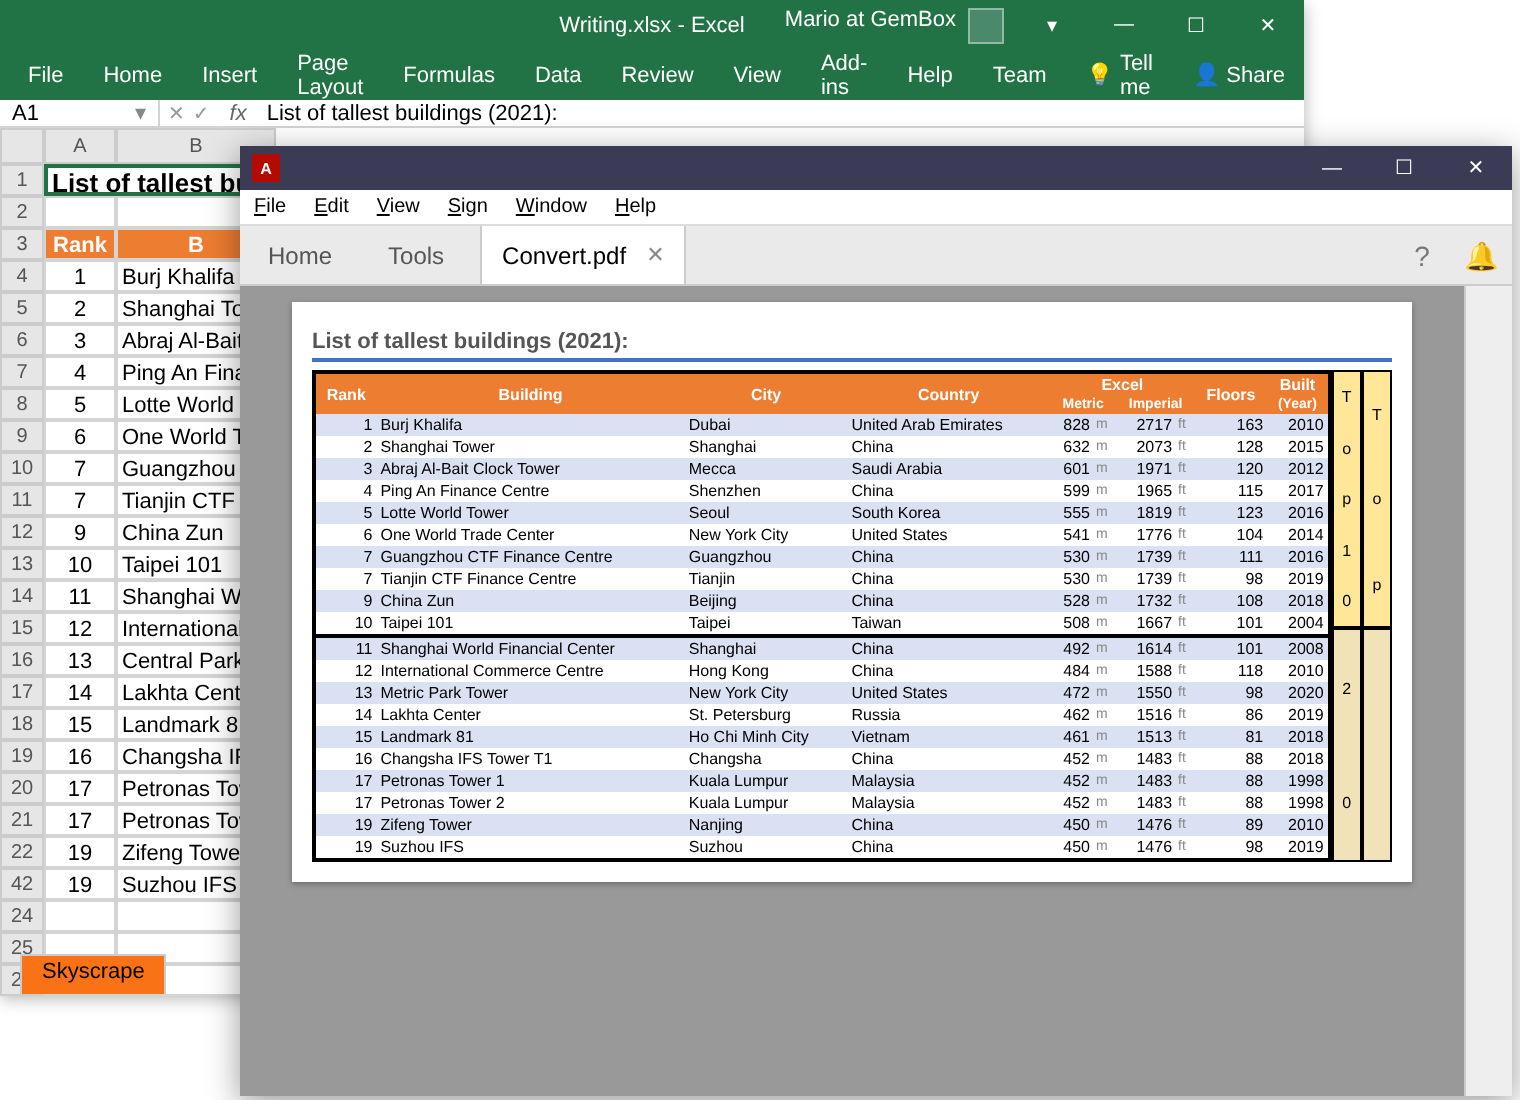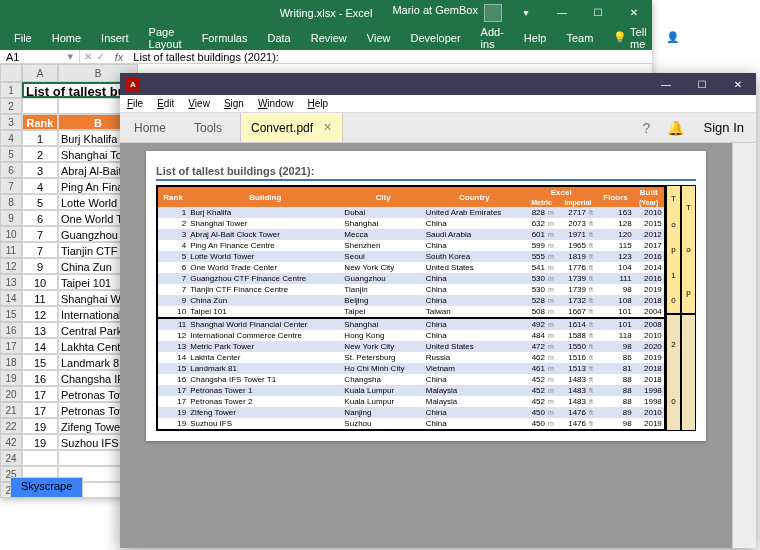--- a/index.html
+++ b/index.html
@@ -24,34 +24,34 @@
   .excel-grid { display: grid; grid-template-columns: 22px 36px 80px; font-size: 11px; }
   .colhdr, .rowhdr, .corner { background: #e6e6e6; border: 1px solid #ccc; text-align: center; color: #555; font-size: 10px; }
   .colhdr { height: 18px; line-height: 18px; }
   .rowhdr { height: 16px; line-height: 16px; }
   .corner { height: 18px; }
   .cell { border: 1px solid #d4d4d4; height: 16px; padding: 0 2px; overflow: hidden; white-space: nowrap; font-size: 11px; line-height: 16px; }
   .cell.sel { border: 2px solid #217346; }
   .cell.bold { font-weight: bold; font-size: 13px; }
   .cell.hdr-orange { background: #ed7d31; color: #fff; font-weight: bold; text-align: center; }
   .cell.ctr { text-align: center; }
-  .excel-sheettab { position: absolute; left: 10px; bottom: 0; height: 20px; background: #3b82f6; border: 1px solid #ccc; border-bottom: none; padding: 2px 10px; font-size: 11px; }
+  .excel-sheettab { position: absolute; left: 10px; bottom: 0; height: 20px; background: #f97316; border: 1px solid #ccc; border-bottom: none; padding: 2px 10px; font-size: 11px; }
 
   
   .acrobat { position: absolute; left: 120px; top: 73px; width: 636px; height: 475px; background: #f5f5f5; box-shadow: 0 4px 16px rgba(0,0,0,0.4); display: flex; flex-direction: column; }
   .acr-titlebar { background: #3b3b56; color: #fff; height: 22px; display: flex; align-items: center; font-size: 11px; padding-left: 6px; }
   .acr-titlebar .icon { width: 14px; height: 14px; background: #b30b00; margin-right: 6px; display: flex; align-items: center; justify-content: center; font-size: 8px; font-weight: bold; }
   .acr-titlebar .sp { flex: 1; }
   .acr-winbtn { width: 36px; height: 22px; display: flex; align-items: center; justify-content: center; font-size: 10px; cursor: pointer; }
   .acr-menubar { background: #fff; height: 18px; display: flex; align-items: center; font-size: 10px; border-bottom: 1px solid #ddd; }
   .acr-menu { padding: 0 7px; cursor: pointer; }
   .acr-menu u { text-decoration: underline; }
   .acr-tabbar { background: #eaeaea; height: 30px; display: flex; align-items: stretch; font-size: 12px; border-bottom: 1px solid #ccc; }
   .acr-btab { padding: 0 14px; display: flex; align-items: center; cursor: pointer; color: #555; }
-  .acr-doctab { background: #fef9c3; border-left: 1px solid #ccc; border-right: 1px solid #ccc; display: flex; align-items: center; padding: 0 10px; gap: 10px; margin-left: 4px; }
+  .acr-doctab { background: #ffffff; border-left: 1px solid #ccc; border-right: 1px solid #ccc; display: flex; align-items: center; padding: 0 10px; gap: 10px; margin-left: 4px; }
   .acr-doctab .x { color: #888; font-size: 11px; cursor: pointer; }
   .acr-tabbar .sp { flex: 1; }
   .acr-tool-icon { width: 30px; display: flex; align-items: center; justify-content: center; color: #777; font-size: 14px; cursor: pointer; }
   .acr-signin { padding: 0 12px; display: flex; align-items: center; font-size: 13px; cursor: pointer; }
   .acr-body { flex: 1; display: flex; background: #999; position: relative; }
   .acr-page { background: #fff; margin: 8px auto; width: 560px; padding: 14px 10px 10px 10px; box-shadow: 0 1px 3px rgba(0,0,0,0.3); }
   .acr-sidebar { width: 24px; background: #eee; border-left: 1px solid #ccc; }
   .pdf-title { font-size: 11px; font-weight: bold; color: #555; border-bottom: 2px solid #4472c4; padding-bottom: 2px; margin-bottom: 4px; }
   .pdf-wrap { display: flex; }
   .pdf-table { border-collapse: collapse; font-size: 8px; width: 100%; border: 2px solid #000; }
@@ -85,21 +85,20 @@
   </div>
   <div class="excel-ribbon-tabs" id="excel-tabs">
     <div class="excel-tab">File</div>
       <div class="excel-tab">Home</div>
       <div class="excel-tab">Insert</div>
       <div class="excel-tab">Page Layout</div>
       <div class="excel-tab">Formulas</div>
       <div class="excel-tab">Data</div>
       <div class="excel-tab">Review</div>
       <div class="excel-tab">View</div>
-      <div class="excel-tab">Developer</div>
       <div class="excel-tab">Add-ins</div>
       <div class="excel-tab">Help</div>
       <div class="excel-tab">Team</div>
       <div class="right">
       <div class="excel-tab">💡 <span style="margin-left:3px">Tell me</span></div>
       <div class="excel-tab">👤 <span style="margin-left:3px">Share</span></div>
     </div>
   </div>
   <div class="excel-formula">
     <div class="excel-namebox">
@@ -217,21 +216,20 @@
   <div class="acr-tabbar">
     <div class="acr-btab">Home</div>
     <div class="acr-btab">Tools</div>
     <div class="acr-doctab">
       <span>Convert.pdf</span>
       <span class="x">✕</span>
     </div>
     <span class="sp"></span>
     <div class="acr-tool-icon">?</div>
     <div class="acr-tool-icon">🔔</div>
-    <div class="acr-signin">Sign In</div>
   </div>
   <div class="acr-body">
     <div style="flex:1;overflow:auto;display:flex;align-items:flex-start;">
       <div class="acr-page">
         <div class="pdf-title">List of tallest buildings (2021):</div>
         <div class="pdf-wrap">
           <table class="pdf-table">
             <thead>
               <tr>
                 <th rowspan="2">Rank</th>

